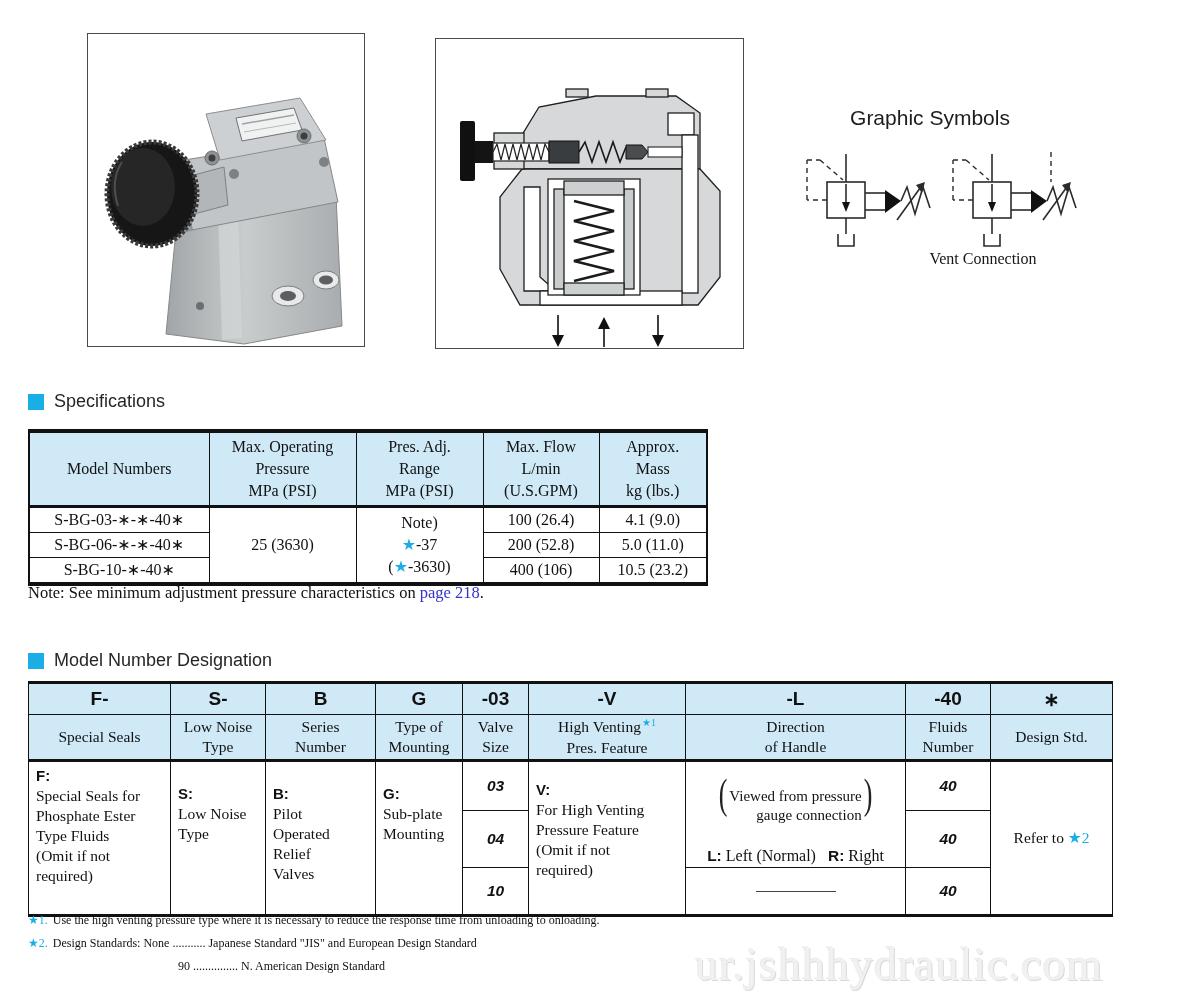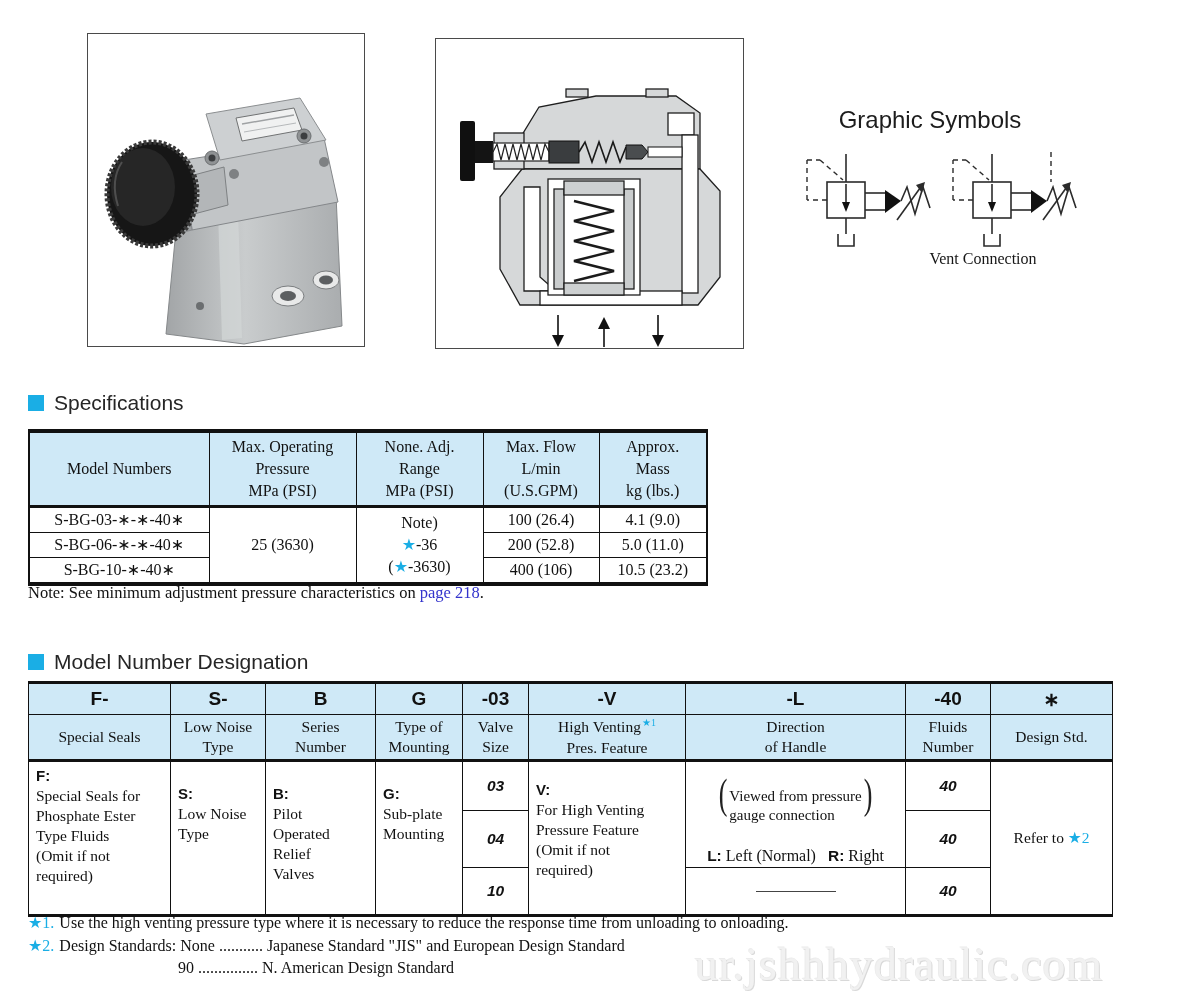--- a/index.html
+++ b/index.html
@@ -5,27 +5,27 @@
   html,body{margin:0;padding:0;}
   body{width:1200px;height:1006px;background:#fff;position:relative;overflow:hidden;
        font-family:"Liberation Serif",serif;color:#111;}
   .abs{position:absolute;}
   .pre{white-space:pre-line;}
   .center{text-align:center;margin-top:12px;}
   
   .imgbox{position:absolute;border:1.6px solid #4a4a4a;background:#fff;}
   
   .gs-title{position:absolute;left:790px;top:106px;width:280px;text-align:center;
-            font-family:"Liberation Sans",sans-serif;font-size:24px;color:#1c1c1c;}
+            font-family:"Liberation Sans",sans-serif;font-size:21px;color:#1c1c1c;}
   .gs-caption{position:absolute;left:883px;top:250px;width:200px;text-align:center;
               font-size:16px;color:#161616;}
   
   .sec-head{position:absolute;display:flex;align-items:center;gap:10px;}
   .sec-sq{width:16px;height:16px;background:#1aaee5;}
-  .sec-txt{font-family:"Liberation Sans",sans-serif;font-size:21px;font-weight:500;color:#262626;}
+  .sec-txt{font-family:"Liberation Sans",sans-serif;font-size:18px;font-weight:500;color:#262626;}
   
   .spec-wrap{position:absolute;left:28px;top:429px;width:678px;}
   table{border-collapse:collapse;table-layout:fixed;width:100%;}
   .spec-table{border:2px solid #111;border-top:4px solid #111;border-bottom:4px solid #111;}
   .spec-table th,.spec-table td{border:1.2px solid #111;font-size:16px;line-height:1.38;
       text-align:center;vertical-align:middle;padding:1px 0;}
   .spec-table thead th{background:#cfe9f7;font-weight:normal;height:70px;}
   .spec-table thead th{border-bottom:3px solid #111;}
   .spec-table tbody tr{height:23px;}
   .star{color:#1aaee5;}
@@ -41,27 +41,27 @@
       text-align:center;height:42px;border-bottom:3px solid #111;}
   .mnd-table td{font-size:15.5px;line-height:1.3;}
   .dashL{border-left:1.5px dashed #111 !important;}
   .bcode{font-family:"Liberation Sans",sans-serif;font-weight:bold;font-size:15px;color:#111;}
   .desc-cell{vertical-align:top !important;padding:4px 6px 2px 7px !important;}
   .size-cell,.num-cell{font-family:"Liberation Sans",sans-serif;font-weight:bold;font-size:15px;
       text-align:center;font-style:italic;}
   .supnote{font-size:10px;vertical-align:super;margin-left:1px;}
   .paren-row{display:flex;align-items:center;justify-content:center;gap:2px;margin-top:2px;}
   .bigp{display:inline-block;font-size:26px;transform:scaleY(1.65);font-weight:400;color:#222;}
-  .ptext{font-size:15px;text-align:left;line-height:1.25;margin-top:22px;}
+  .ptext{font-size:15px;text-align:right;line-height:1.25;margin-top:22px;}
   .lr-row{text-align:center;font-size:16px;margin-top:21px;}
   .lr-row .bcode{font-size:15.5px;}
   .dash-line{width:80px;border-top:1.8px solid #444;margin:0 auto;}
   .handle-cell{text-align:center;}
   
-  .fn{position:absolute;font-size:16px;color:#111;}
+  .fn{position:absolute;font-size:12px;color:#111;}
   .fnm{margin-right:5px;}
   
   .watermark{position:absolute;left:695px;top:938px;font-family:Liberation Serif, serif;
       font-size:46px;color:#f1f1f1;letter-spacing:1px;white-space:nowrap;
       text-shadow:1px 1px 0 #d9d9d9,-1px -1px 0 #ececec;}
   svg{display:block;}
 </style>
 </head>
 <body>
 
@@ -207,38 +207,38 @@
         <col style="width:127px">
       <col style="width:116px">
         <col style="width:108px">
     </colgroup>
     <thead>
       <tr>
         <th class="pre">Model Numbers</th>
         <th class="pre">Max. Operating
 Pressure
 MPa (PSI)</th>
-        <th class="pre">None. Adj.
+        <th class="pre">Pres. Adj.
 Range
 MPa (PSI)</th>
         <th class="pre">Max. Flow
 L/min
 (U.S.GPM)</th>
         <th class="pre">Approx.
 Mass
 kg (lbs.)</th>
       </tr>
     </thead>
     <tbody>
       <tr>
         <td>S-BG-03-∗-∗-40∗</td>
         <td rowspan="3">25 (3630)</td>
         <td rowspan="3">
           <div>Note)</div>
-          <div><span class="star">★</span><span>-36</span></div>
+          <div><span class="star">★</span><span>-37</span></div>
           <div><span>(</span><span class="star">★</span><span>-3630)</span></div>
         </td>
         <td>100 (26.4)</td>
         <td>4.1 (9.0)</td>
       </tr>
       <tr>
         <td>S-BG-06-∗-∗-40∗</td>
         <td>200 (52.8)</td>
         <td>5.0 (11.0)</td>
       </tr>

